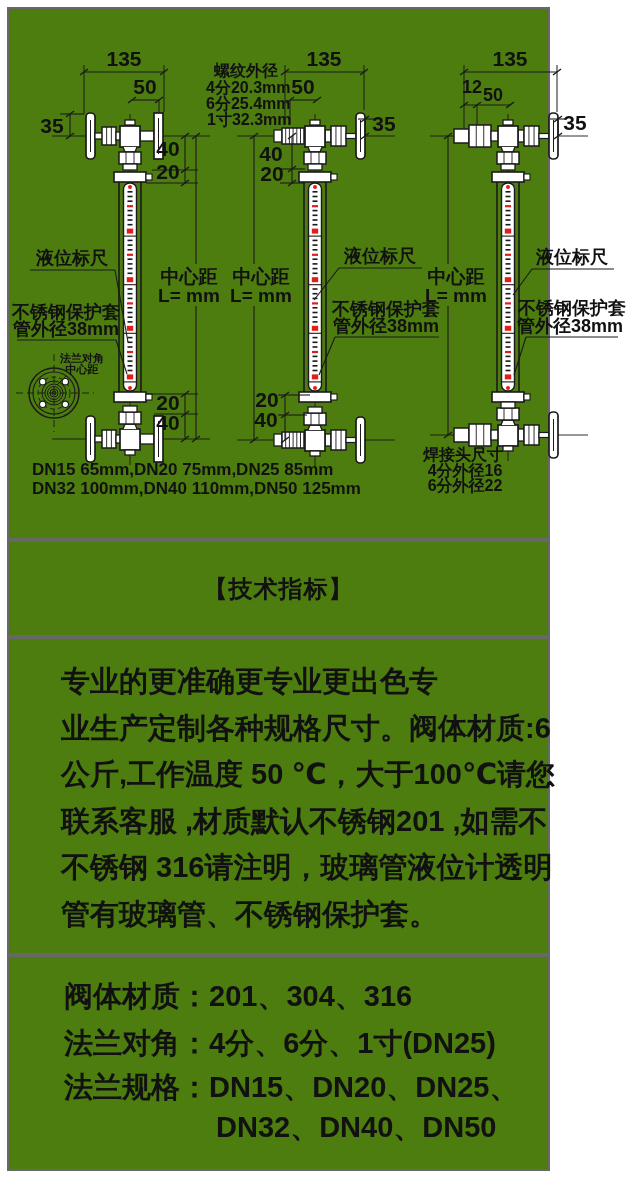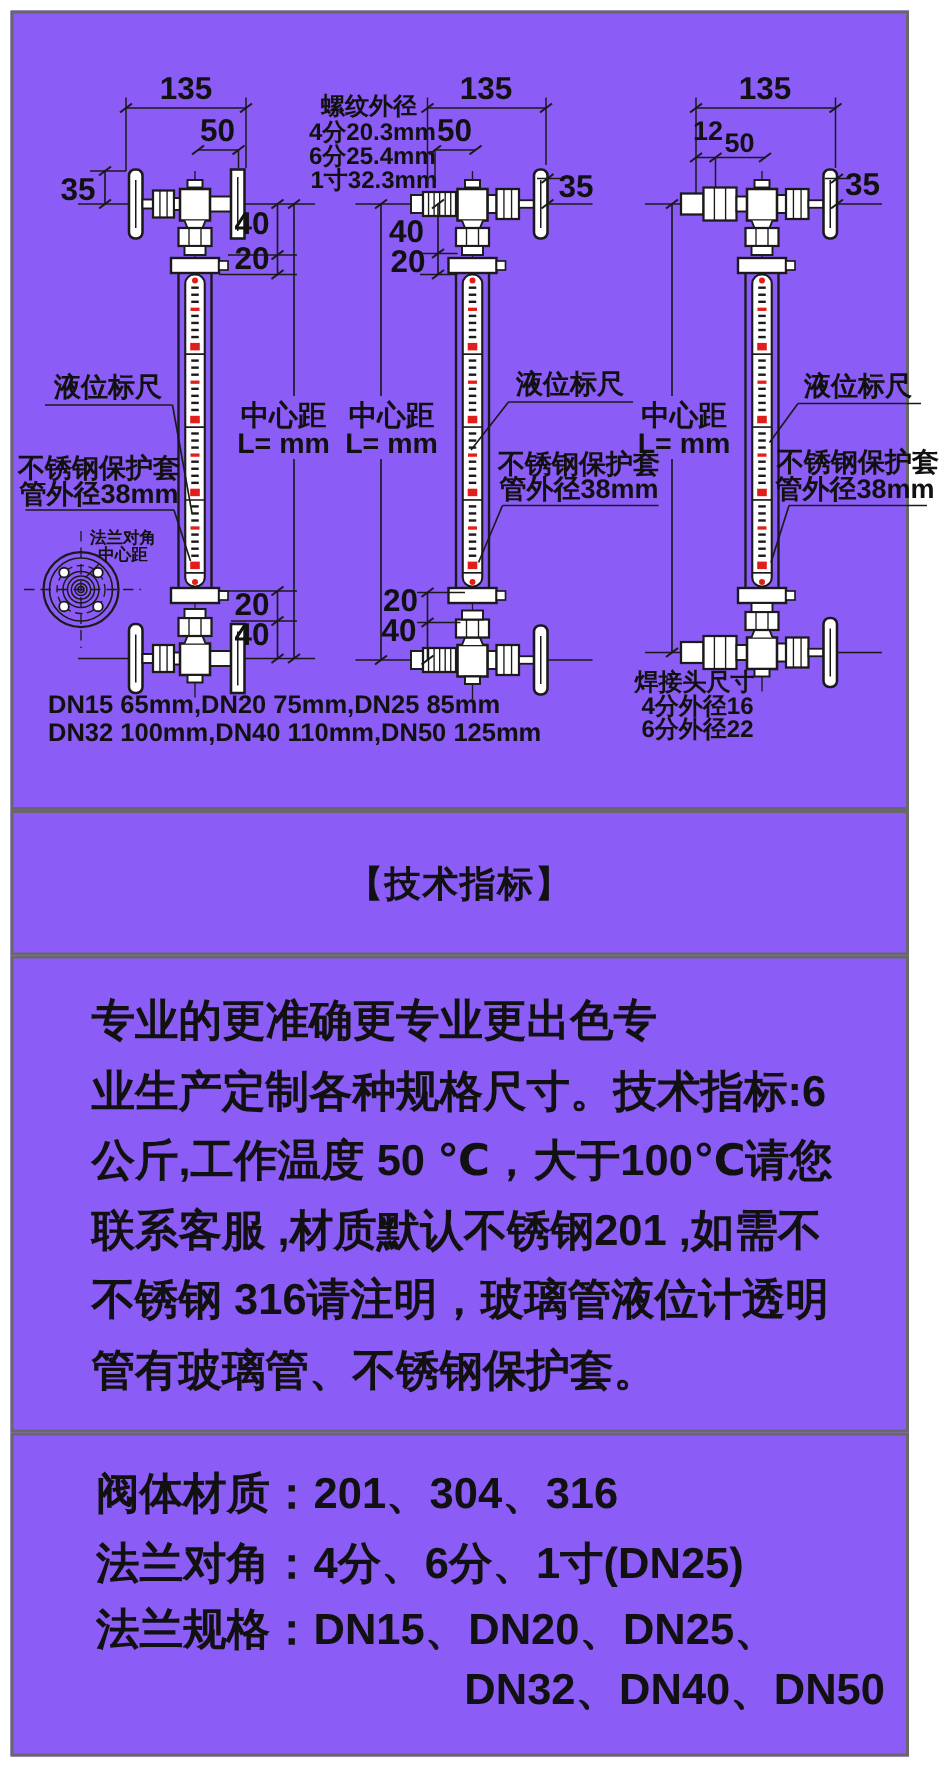--- a/index.html
+++ b/index.html
@@ -1,28 +1,28 @@
 <!DOCTYPE html>
 <html><head>
 <meta charset="utf-8">
 <style>
   html,body{margin:0;padding:0;background:#fff;}
   body{width:634px;min-height:1182px;font-family:"Liberation Sans","DejaVu Sans",sans-serif;color:#111;}
   .page{position:relative;width:634px;height:1182px;background:#fff;overflow:hidden;}
-  .box{box-sizing:border-box;width:599px;margin-left:7px;border:2px solid #686868;background:#8b5cf6;}
+  .box{box-sizing:border-box;width:543px;margin-left:7px;border:2px solid #686868;background:#4d7c0f;}
   .box-diagram{margin-top:7px;height:533px;position:relative;}
   .box-diagram svg{display:block;width:617px;height:529px;}
   .box-title{height:97px;display:flex;align-items:center;justify-content:center;}
   .box-title h2{margin:0;font-size:24px;font-weight:600;letter-spacing:1px;}
   .box-desc{height:318px;padding:19px 28px 0 52px;box-sizing:border-box;font-size:29px;font-weight:600;}
   .dline{line-height:46.5px;white-space:nowrap;}
   .dline.first{}
-  .box-specs{height:216px;padding:16px 14px 0 55px;box-sizing:border-box;font-size:29px;font-weight:600;}
+  .box-specs{height:216px;padding:16px 0 0 55px;box-sizing:border-box;font-size:29px;font-weight:600;}
   .srow{line-height:47px;white-space:nowrap;}
-  .srow-cont{line-height:40px;padding-left:152px;white-space:nowrap;text-align:right;}
+  .srow-cont{line-height:40px;padding-left:152px;white-space:nowrap;}
   .srow3{line-height:40px;white-space:nowrap;}
   
   svg text{font-family:"Liberation Sans","DejaVu Sans",sans-serif;fill:#111;}
   svg .dim{font-size:21px;font-weight:600;}
   svg .dimS{font-size:18px;font-weight:600;}
   svg .lbl{font-size:18px;font-weight:700;}
   svg .lblB{font-size:19px;font-weight:700;}
   svg .tiny{font-size:11px;font-weight:700;}
   svg .note{font-size:17px;font-weight:600;}
   svg .note2{font-size:16px;font-weight:700;}
@@ -459,21 +459,21 @@
         <text x="463" y="489" class="note2" text-anchor="middle">6分外径22</text>
       </svg>
   </section>
 
   <section class="box box-title">
     <h2>【技术指标】</h2>
   </section>
 
   <section class="box box-desc">
     <div class="dline first">专业的更准确更专业更出色专</div>
-    <div class="dline">业生产定制各种规格尺寸。技术指标:6</div>
+    <div class="dline">业生产定制各种规格尺寸。阀体材质:6</div>
     <div class="dline">公斤,工作温度 50 ℃，大于100℃请您</div>
     <div class="dline">联系客服 ,材质默认不锈钢201 ,如需不</div>
     <div class="dline">不锈钢 316请注明，玻璃管液位计透明</div>
     <div class="dline">管有玻璃管、不锈钢保护套。</div>
   </section>
 
   <section class="box box-specs">
     <div class="srow"><span>阀体材质</span><span>：</span><span>201、304、316</span></div>
     <div class="srow"><span>法兰对角</span><span>：</span><span>4分、6分、1寸(DN25)</span></div>
     <div class="srow3"><span>法兰规格</span><span>：</span><span>DN15、DN20、DN25、</span></div>

